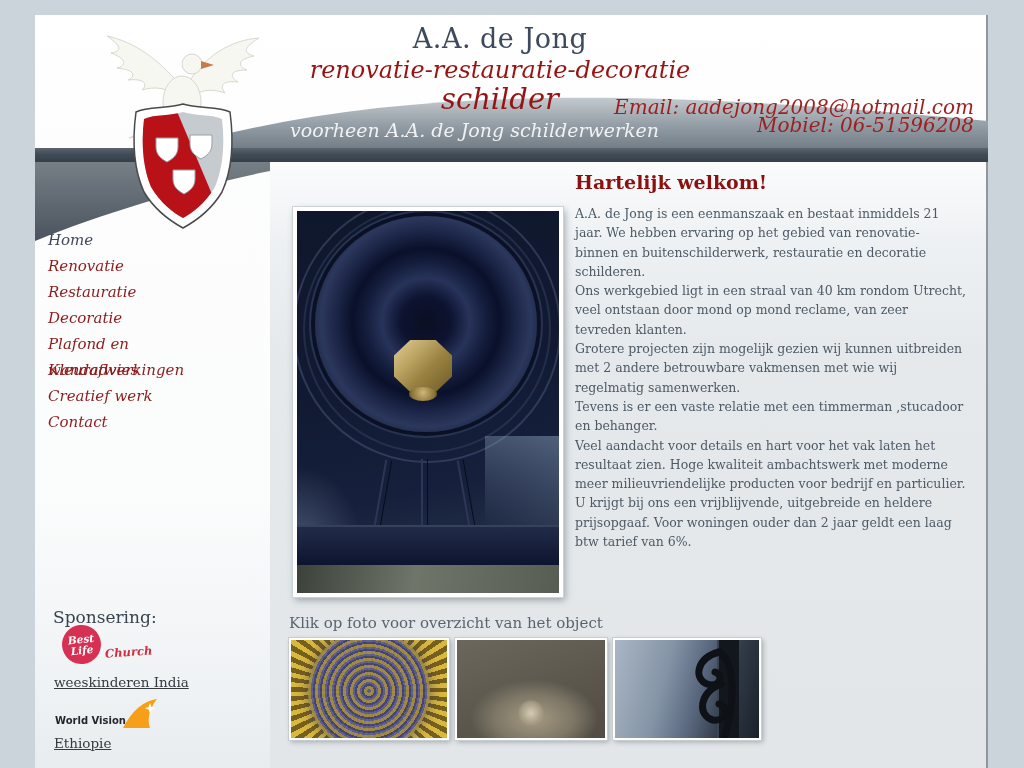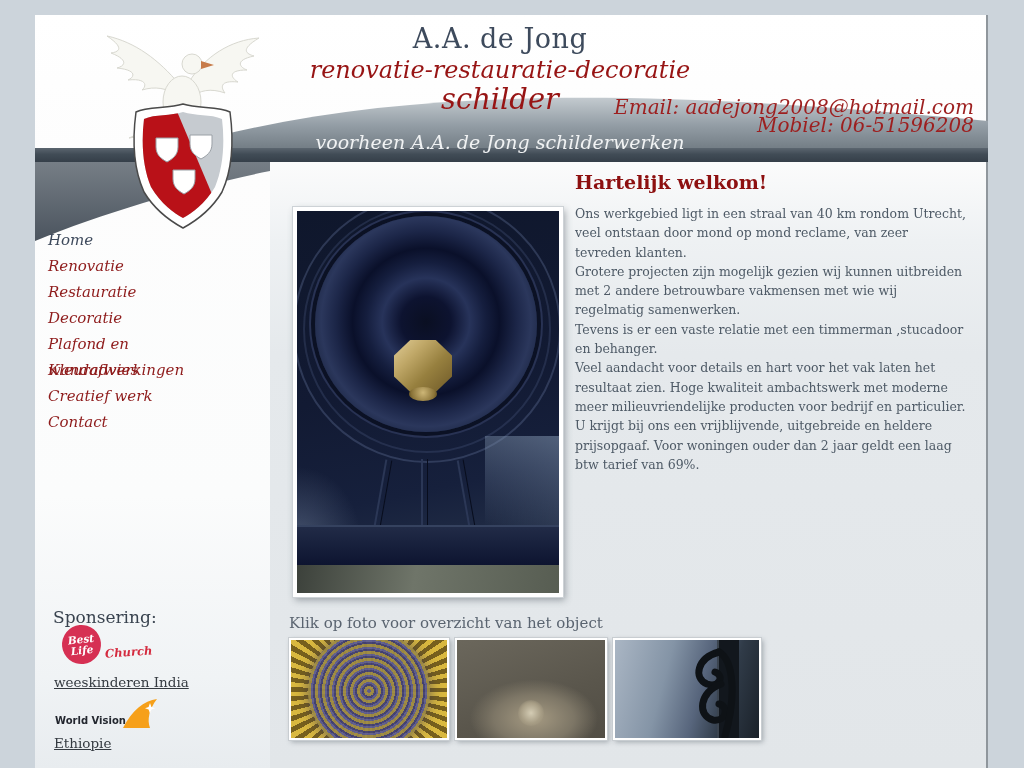--- a/index.html
+++ b/index.html
@@ -12,22 +12,22 @@
 
   
   .titles { position:absolute; left:190px; top:8px; width:550px; text-align:center; z-index:3; }
   .site-title { font-size:27px; color:#3d4a5c; letter-spacing:.5px; }
   .site-sub1 { font-size:24px; font-style:italic; color:#971414; margin-top:2px; }
   .site-sub2 { font-size:29px; font-style:italic; color:#971414; margin-top:-2px; }
   .contact { position:absolute; right:12px; top:83px; text-align:right; z-index:6;
     color:#9d1f1f; font-style:italic; font-size:20px; line-height:18px; }
 
   .arc { position:absolute; left:0; top:80px; width:953px; height:53px; z-index:1; }
-  .tagline { position:absolute; left:255px; top:104px; width:420px; text-align:center; z-index:4;
-    color:#f0f2f3; font-style:italic; font-size:19px;margin-top:12px; }
+  .tagline { position:absolute; left:255px; top:104px; width:420px; text-align:left; z-index:4;
+    color:#f0f2f3; font-style:italic; font-size:19px; }
   .slate-band { position:absolute; left:0; top:133px; width:953px; height:14px; z-index:2;
     background:linear-gradient(180deg,#5b656f 0%,#414c56 45%,#353f49 100%); }
 
   
   .logo { position:absolute; left:58px; top:3px; width:180px; height:212px; z-index:7; }
 
   
   .sidebar { position:absolute; left:0; top:147px; width:235px; height:606px;
     background:linear-gradient(180deg,#fdfdfd 0%,#fbfcfc 55%,#f0f3f5 85%,#e8ecef 100%); }
   .swoosh { position:absolute; left:0; top:0; width:235px; height:80px; }
@@ -227,25 +227,26 @@
         <path d="M27 4 L28.4 8 L32 9.2 L28.4 10.6 L27 14.5 L25.6 10.6 L22 9.2 L25.6 8 Z" fill="#ffffff"></path>
       </svg>
     </div>
 
     <a href="#" class="spon-link link-eth">Ethiopie</a>
   </div>
 
   <h1 class="welcome">Hartelijk welkom!</h1>
 
   <div class="bodytext">
+    <div>A.A. de Jong is een eenmanszaak en bestaat inmiddels 21 jaar. We hebben ervaring op het gebied van renovatie- binnen en buitenschilderwerk, restauratie en decoratie schilderen.</div>
     <div>Ons werkgebied ligt in een straal van 40 km rondom Utrecht, veel ontstaan door mond op mond reclame, van zeer tevreden klanten.</div>
     <div>Grotere projecten zijn mogelijk gezien wij kunnen uitbreiden met 2 andere betrouwbare vakmensen met wie wij regelmatig samenwerken.</div>
     <div>Tevens is er een vaste relatie met een  timmerman ,stucadoor en behanger.</div>
     <div>Veel aandacht voor details en hart voor het vak laten het resultaat zien. Hoge kwaliteit ambachtswerk met moderne meer milieuvriendelijke producten voor bedrijf en particulier.</div>
-    <div>U krijgt bij ons een vrijblijvende, uitgebreide en heldere prijsopgaaf. Voor woningen ouder dan 2 jaar geldt een laag btw tarief van 69%.</div>
+    <div>U krijgt bij ons een vrijblijvende, uitgebreide en heldere prijsopgaaf. Voor woningen ouder dan 2 jaar geldt een laag btw tarief van 6%.</div>
   </div>
 
   <div class="photo">
     <div class="door-base"></div>
     <div class="arch1"></div>
     <div class="arch2"></div>
     <div class="recess"></div>
     <div class="refl-r"></div>
     <div class="refl-l"></div>
     <div class="groove g-left"></div>

